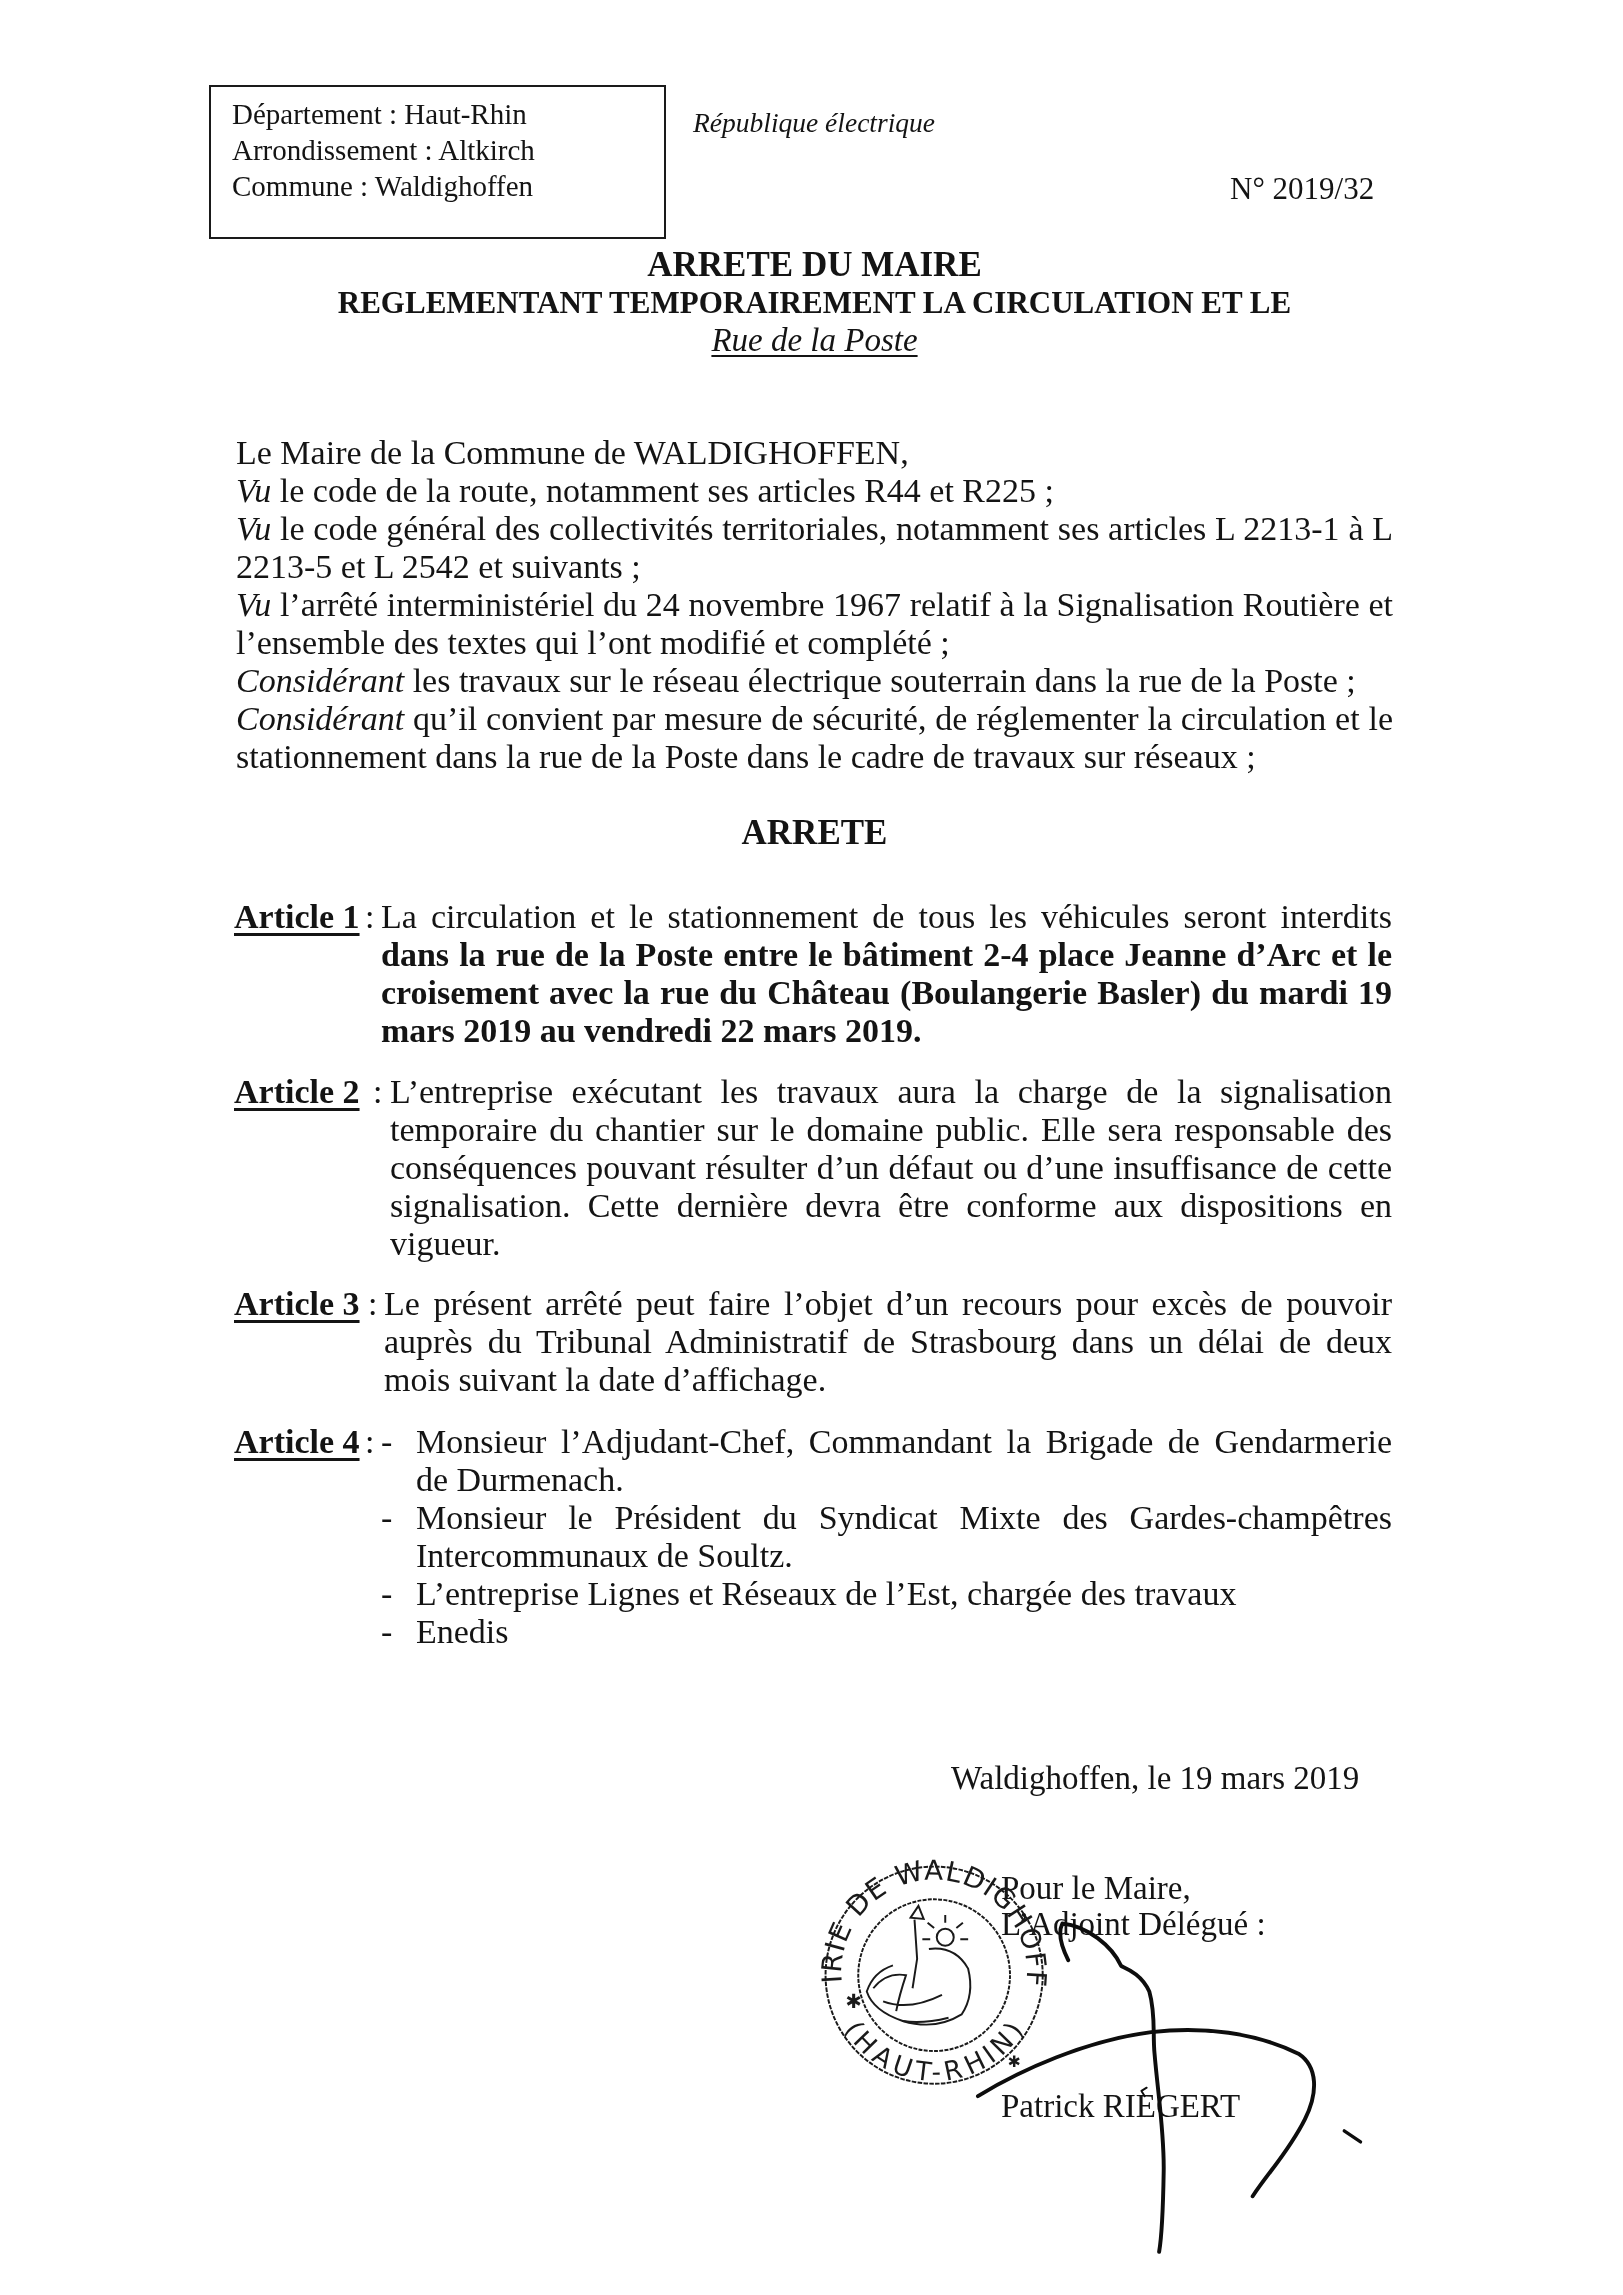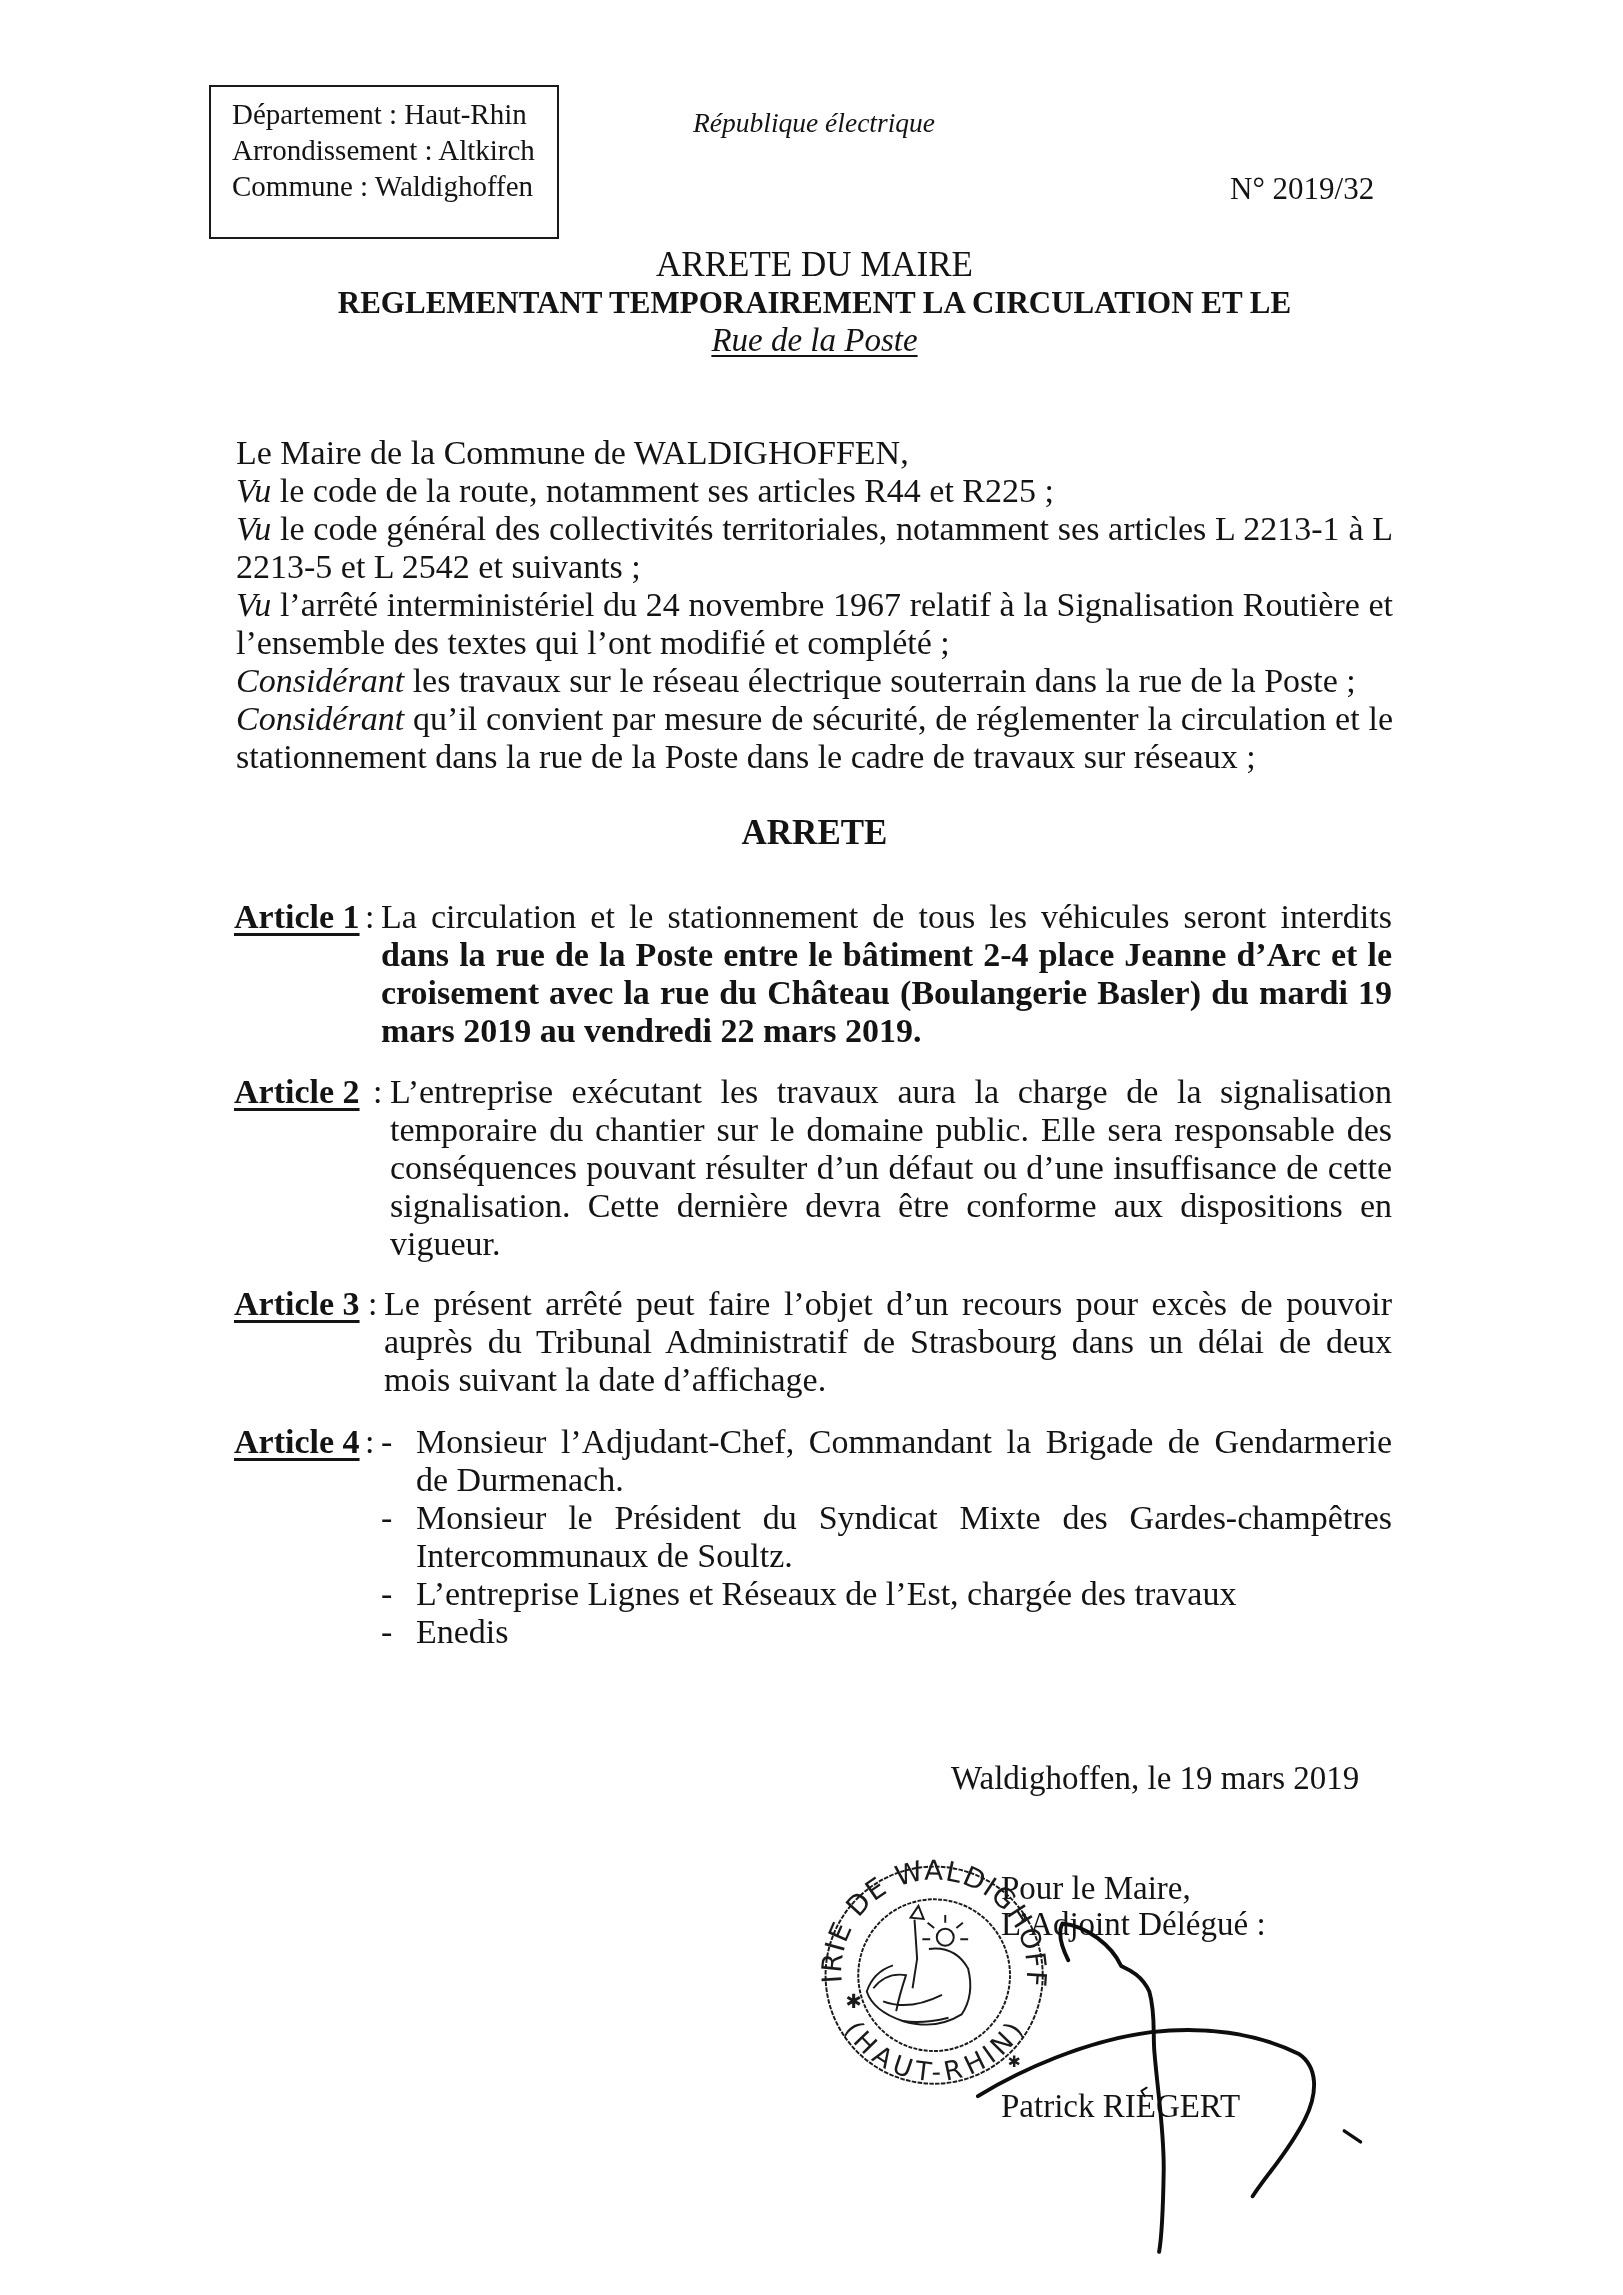--- a/index.html
+++ b/index.html
@@ -1,25 +1,25 @@
 <!DOCTYPE html>
 <html style="font-size:10.5px"><head>
 <meta charset="utf-8">
 <style>
   html, body { margin:0; padding:0; background:#ffffff; }
   body { width:1623px; height:2295px; position:relative; overflow:hidden;
          font-family:"Liberation Serif","DejaVu Serif",serif; color:#141414; }
   .abs { position:absolute; }
-  .hdr-box { left:209px; top:85px; width:350px; height:154px;
+  .hdr-box { left:209px; top:85px; width:457px; height:154px;
              border:2.6px solid #1a1a1a; box-sizing:border-box; padding:9.2px 0 0 21px; }
   .hdr-box div { font-size:29px; line-height:36px; white-space:nowrap; }
   .republique { left:693px; top:107px; font-size:27.5px; font-style:italic; }
   .numero { left:1230px; top:171px; font-size:31px; }
   .title-block { left:236px; top:245px; width:1157px; text-align:center; }
-  .title-main { font-size:35px; font-weight:normal; line-height:39px; }
+  .title-main { font-size:35px; font-weight:bold; line-height:39px; }
   .title-sub { font-size:31px; font-weight:bold; line-height:37px; }
   .title-street { font-size:33px; font-style:italic; text-decoration:underline;
                   text-decoration-thickness:2px; text-underline-offset:3.9px; line-height:38px; }
   .body { left:236px; width:1157px; font-size:34px; line-height:38px; }
   .body p { margin:0; text-align:justify; }
   .preamble { top:434px; }
   .arrete-head { left:236px; top:813px; width:1157px; text-align:center;
                  font-size:35px; font-weight:bold; }
   .article { left:234px; width:1158px; font-size:34px; line-height:38px; }
   .article .lbl { position:absolute; left:0; top:0; font-weight:bold;

